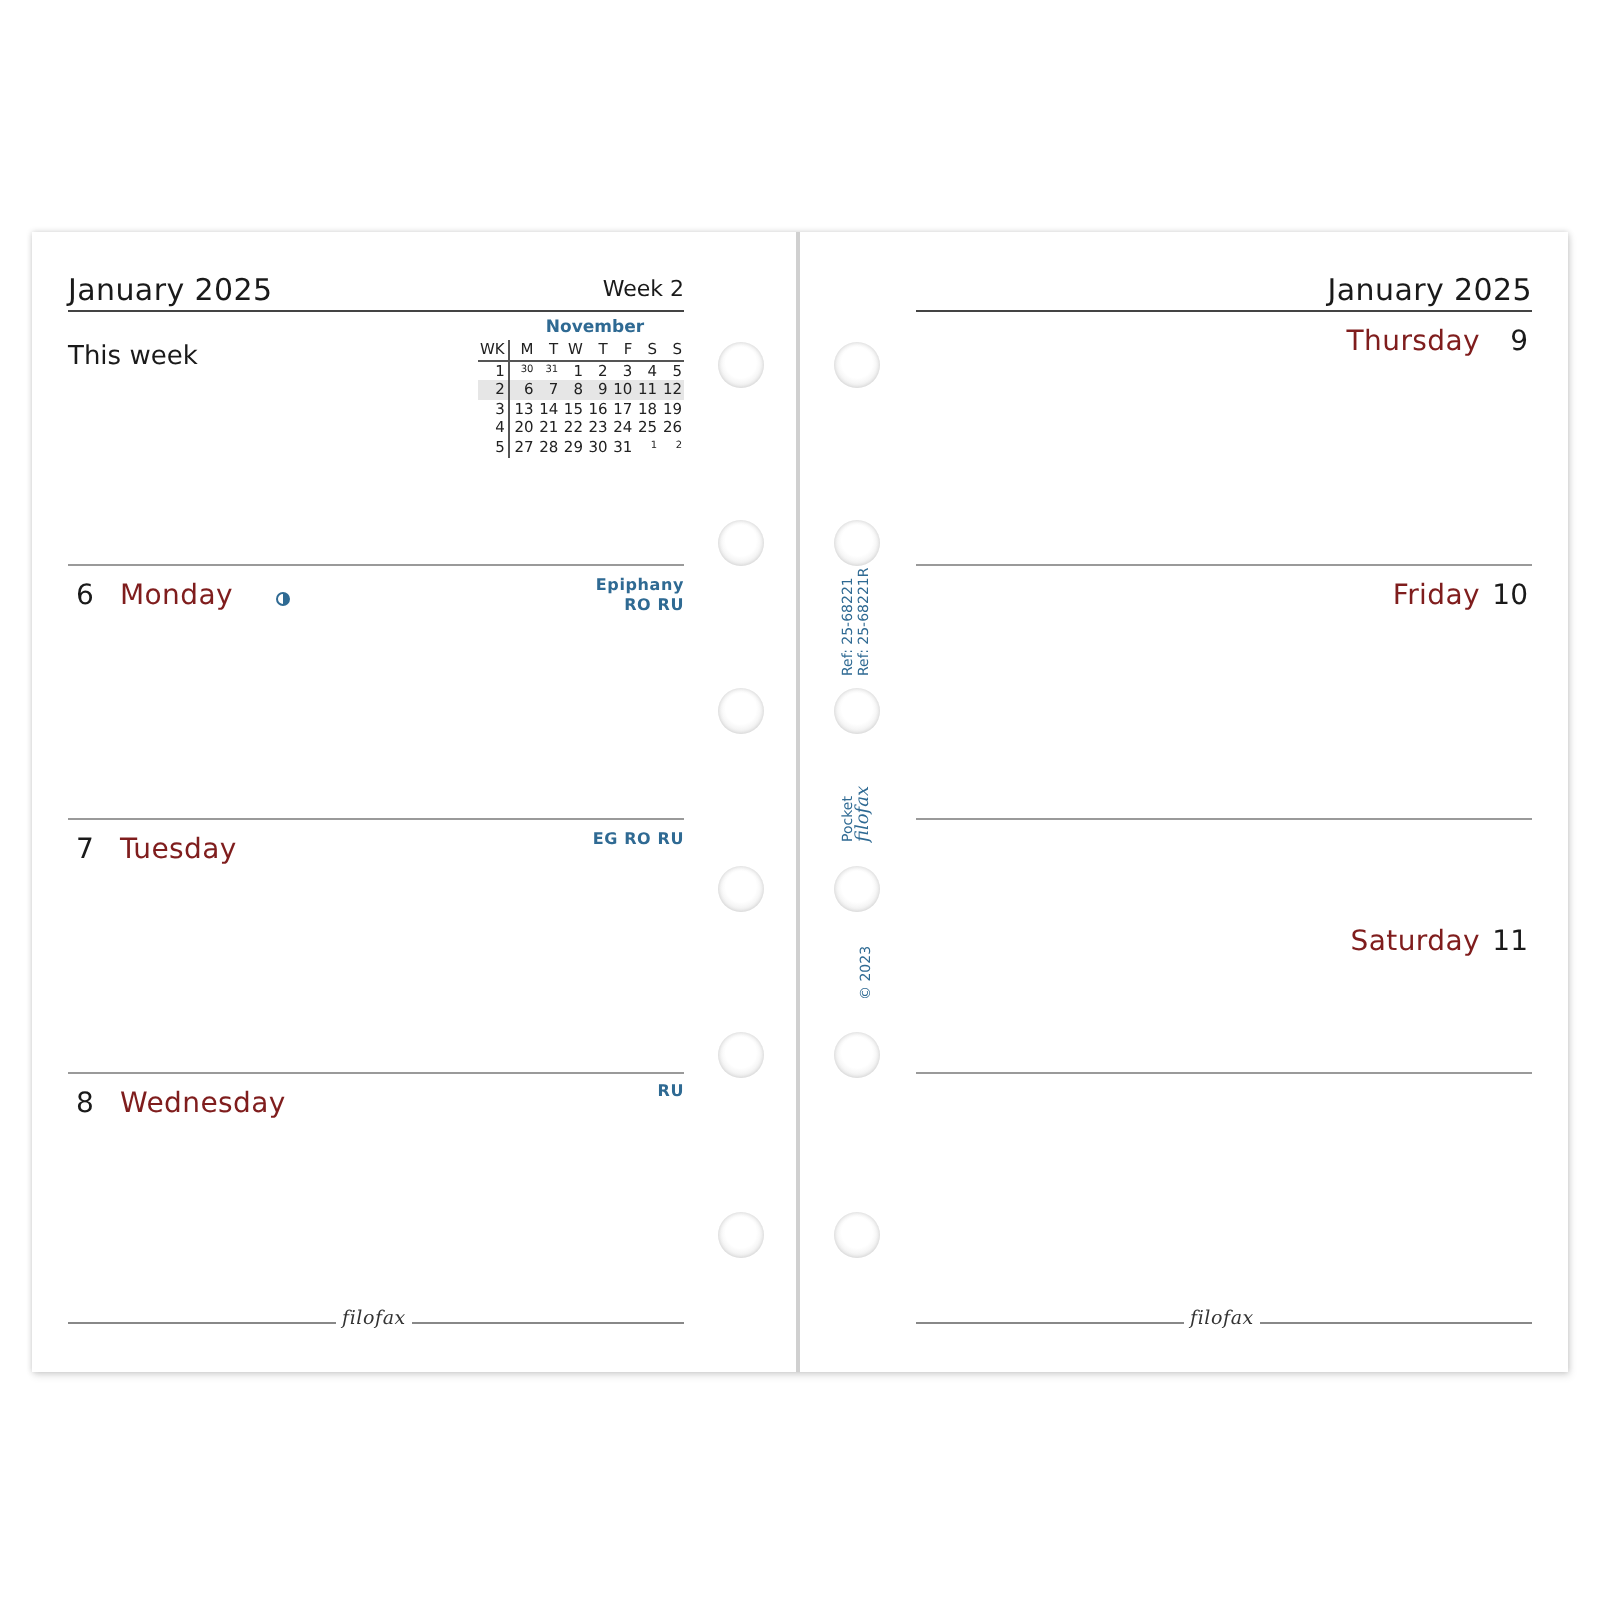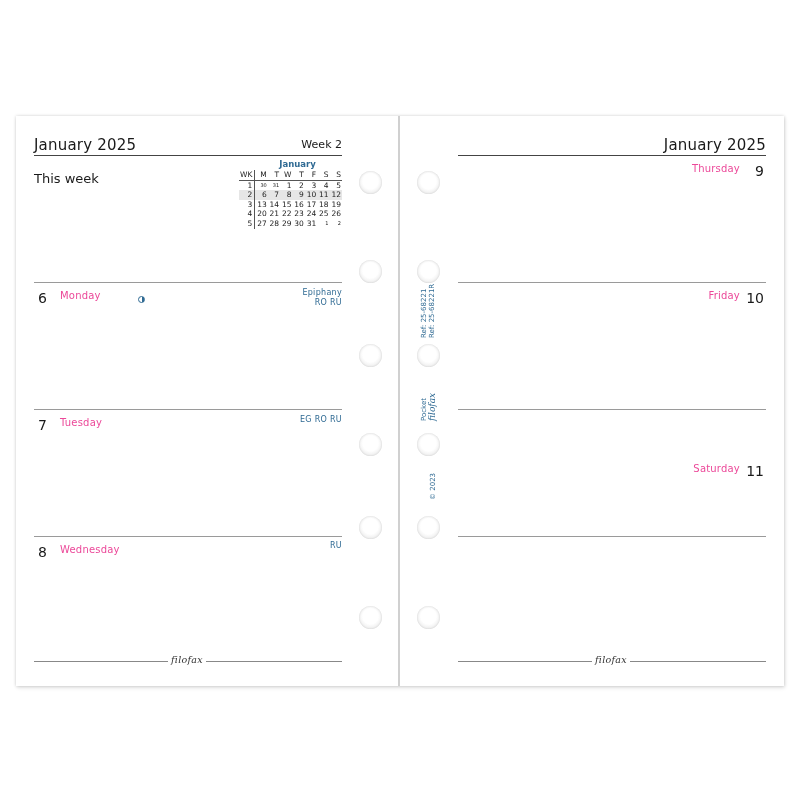--- a/index.html
+++ b/index.html
@@ -26,28 +26,28 @@
     .page.right .hdr .title { right: 0; }
     .hdr .week { position: absolute; right: 0; top: 2px; font-size: 11px; }
     .hdr-rule { position: absolute; left: 0; right: 0; top: 39px; height: 1px; background: #444; }
 
     .this-week { position: absolute; left: 0; top: 55px; font-size: 13px; }
 
     .sep { position: absolute; left: 0; right: 0; height: 1px; background: #9a9a9a; }
 
     .day-row { position: absolute; left: 0; right: 0; height: 24px; }
     .day-num { position: absolute; font-size: 14px; color: #1a1a1a; }
-    .day-name { position: absolute; font-size: 10px; color: #ec4899; letter-spacing: 0.2px; }
+    .day-name { position: absolute; font-size: 14px; color: #7f1d1d; letter-spacing: 0.2px; }
     .page.left .day-num { left: 4px; top: 3px; }
     .page.left .day-name { left: 26px; top: 3px; }
     .page.right .day-num { right: 2px; top: 3px; }
     .page.right .day-name { right: 26px; top: 3px; }
     .moon { position: absolute; left: 104px; top: 9px; width: 7px; height: 7px; border-radius: 50%;
       border: 1px solid #2f6a93; background: linear-gradient(to right, #ffffff 50%, #2f6a93 50%); }
-    .note { position: absolute; right: 0; text-align: right; font-size: 8px; color: #2f6a93; line-height: 10px; letter-spacing: 0.3px; }
+    .note { position: absolute; right: 0; text-align: right; font-size: 8px; color: #2f6a93; line-height: 10px; letter-spacing: 0.3px; font-weight: bold; }
 
     .footer-line { position: absolute; top: 545px; height: 1px; background: #888; }
     .logo { position: absolute; top: 538px; font-family: "DejaVu Serif", serif; font-style: italic;
       font-size: 9.5px; color: #333; letter-spacing: 0.3px; background: #fff; padding: 0 3px; }
 
     
     .mini { position: absolute; left: 205px; top: 43px; width: 105px; font-size: 7.5px; }
     .mini-title { text-align: center; color: #2f6a93; font-size: 8.5px; font-weight: bold; margin-left: 12px; height: 11px; }
     .mini table { border-collapse: collapse; width: 103px; }
     .mini td { text-align: right; height: 9.6px; padding: 0 1px; line-height: 9.6px; color: #222; }
@@ -74,21 +74,21 @@
 
   <div class="page left">
     <div class="hdr">
       <span class="title">January 2025</span>
       <span class="week">Week 2</span>
     </div>
     <div class="hdr-rule"></div>
     <div class="this-week">This week</div>
 
     <div class="mini">
-      <div class="mini-title">January</div>
+      <div class="mini-title">November</div>
       <table>
         <tbody>
             <tr class="head">
           <td class="wk">WK</td>
           <td>M</td>
           <td>T</td>
           <td>W</td>
           <td>T</td>
           <td>F</td>
           <td>S</td>

